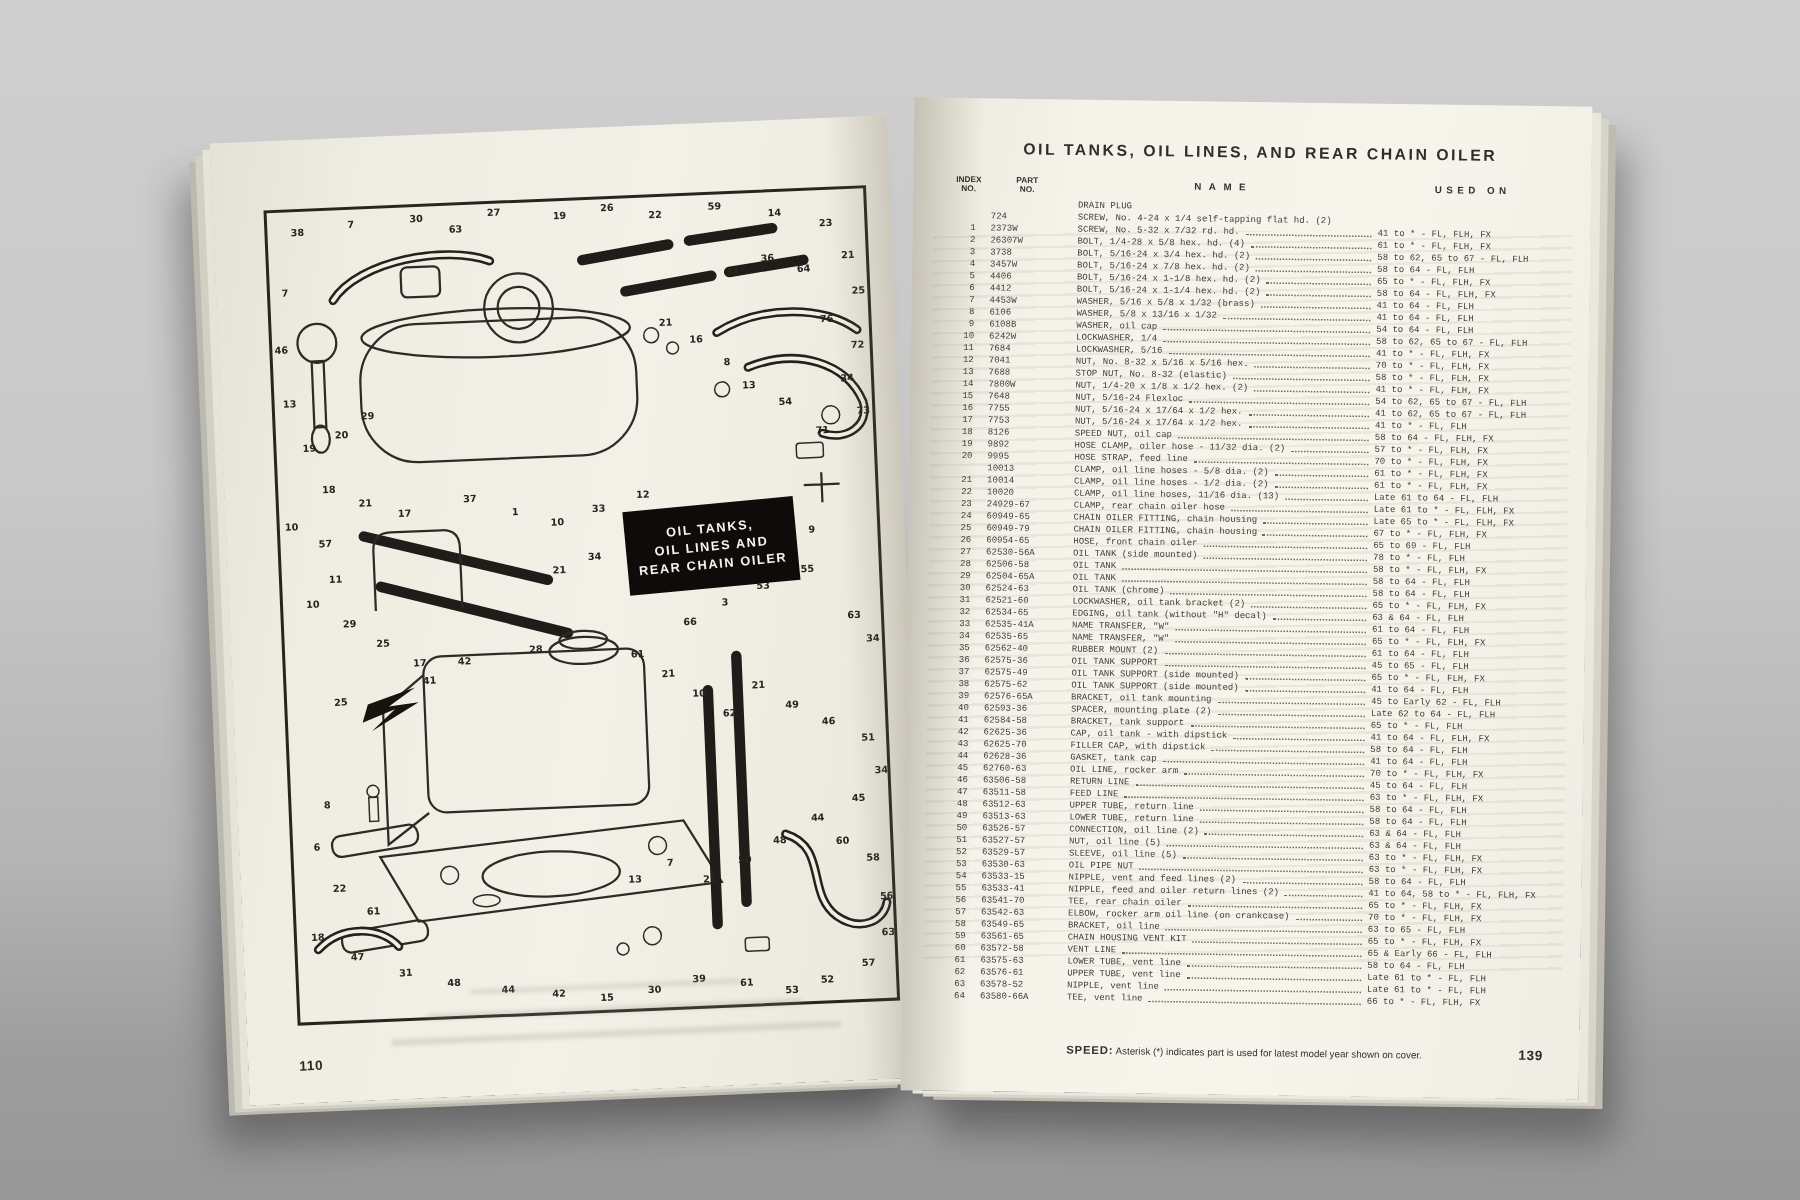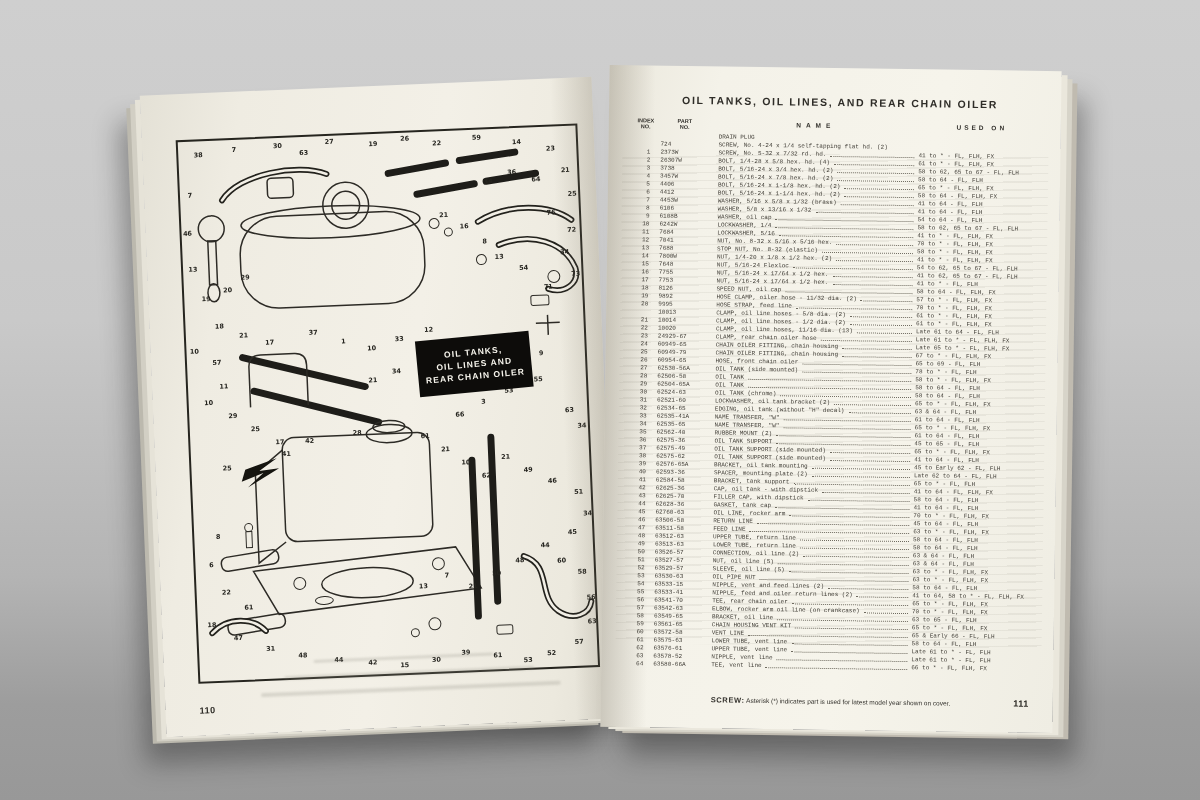--- a/index.html
+++ b/index.html
@@ -877,21 +877,21 @@
               <span class="c-idx">64</span>
               <span class="c-part">63580-66A</span>
               <span class="c-name">
                 <span class="nm">TEE, vent line</span>
                 <span class="dots"></span>
               </span>
               <span class="c-used">66 to * - FL, FLH, FX</span>
             </div>
           </div>
         <div class="note">
-          <b>SCREW:</b>
+          <b>SPEED:</b>
           <span>Asterisk (*) indicates part is used for latest model year shown on cover.</span>
         </div>
       </div>
-      <div class="page-num pn-right">111</div>
+      <div class="page-num pn-right">139</div>
     </div>
 
   </div>
 </div>
 
 </body></html>

